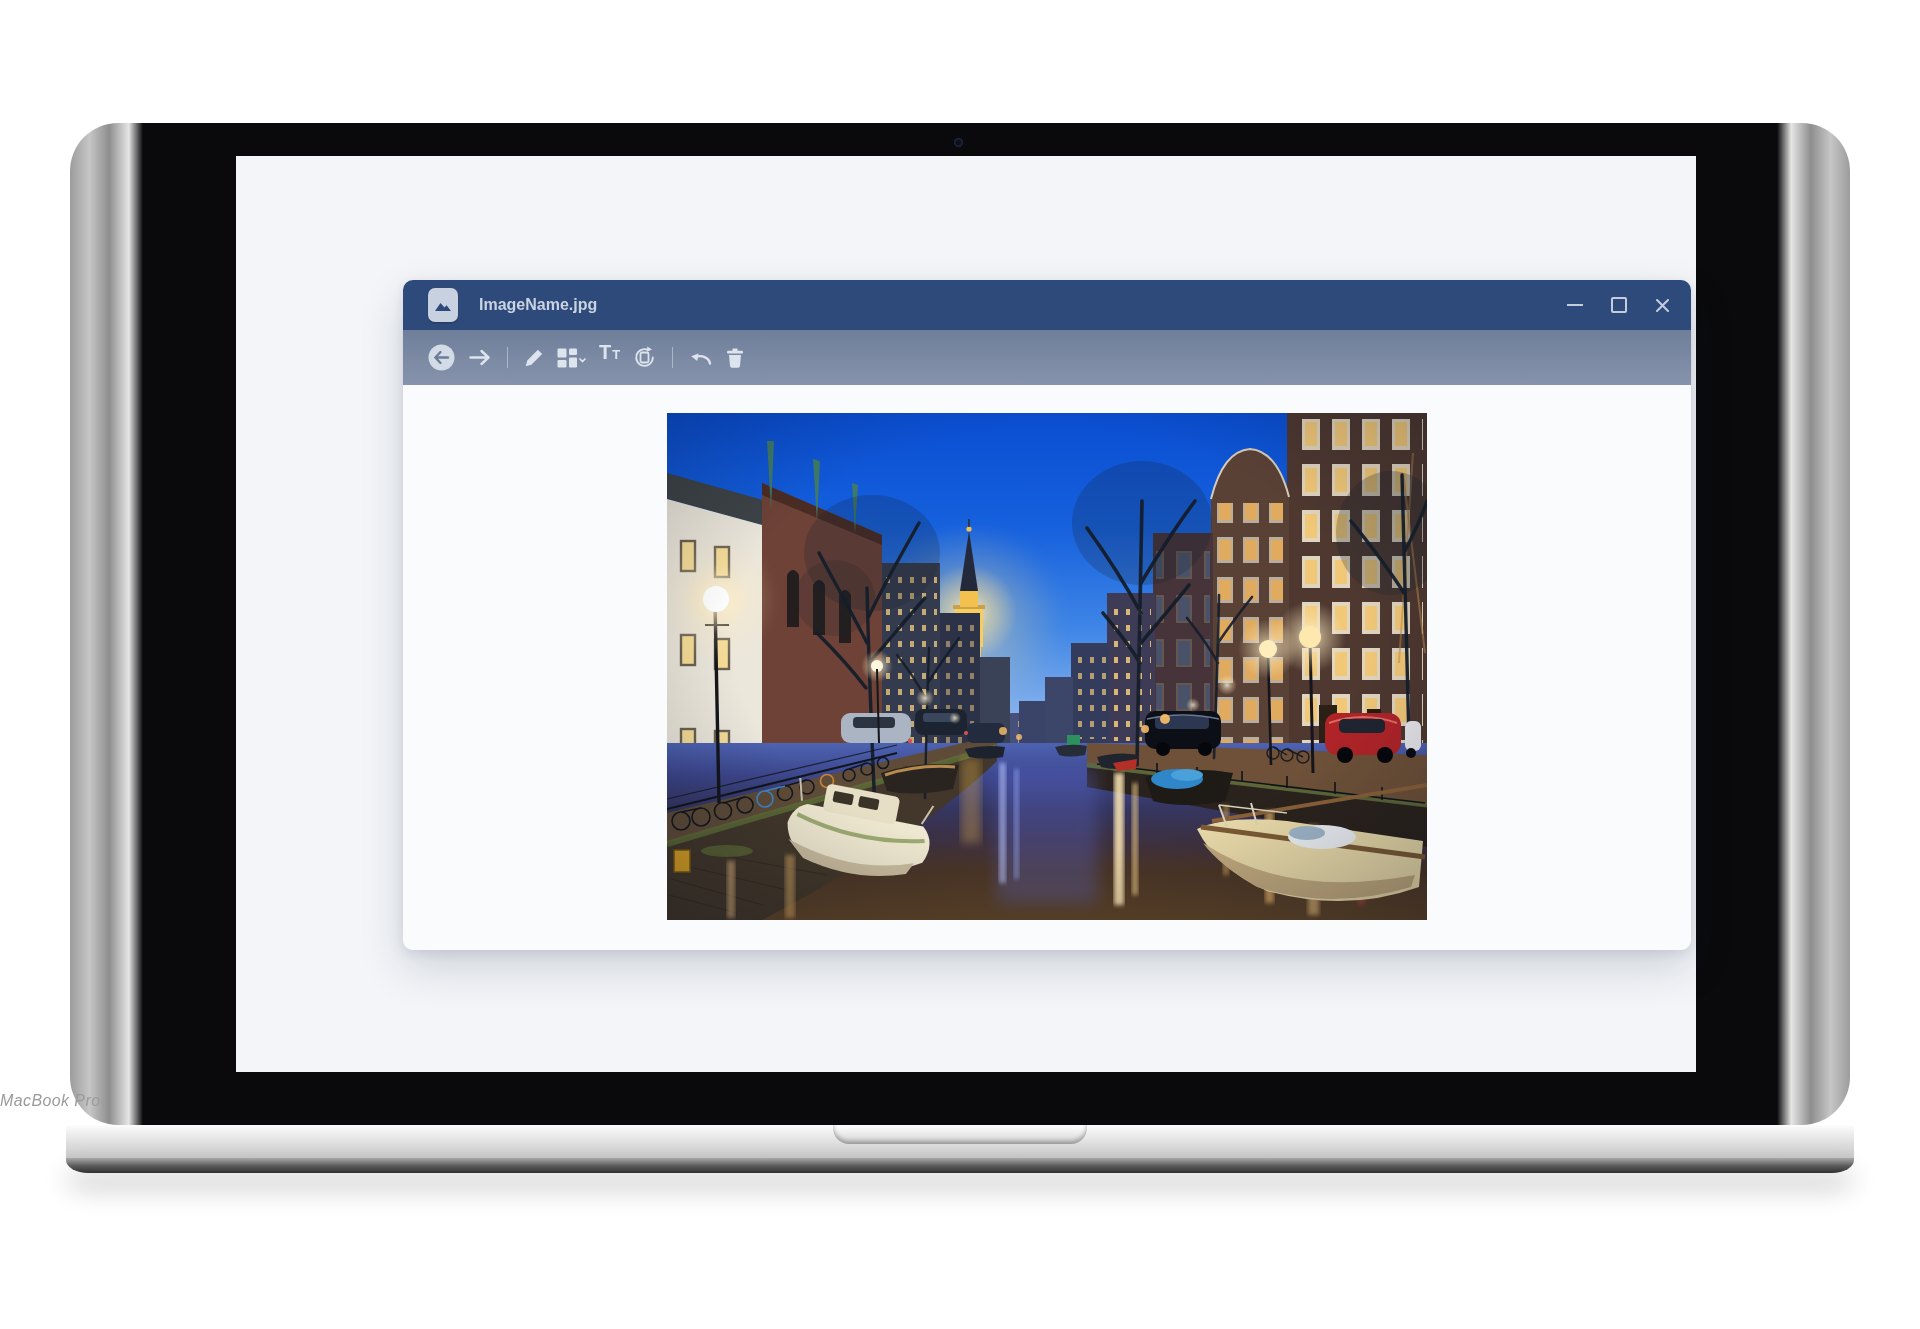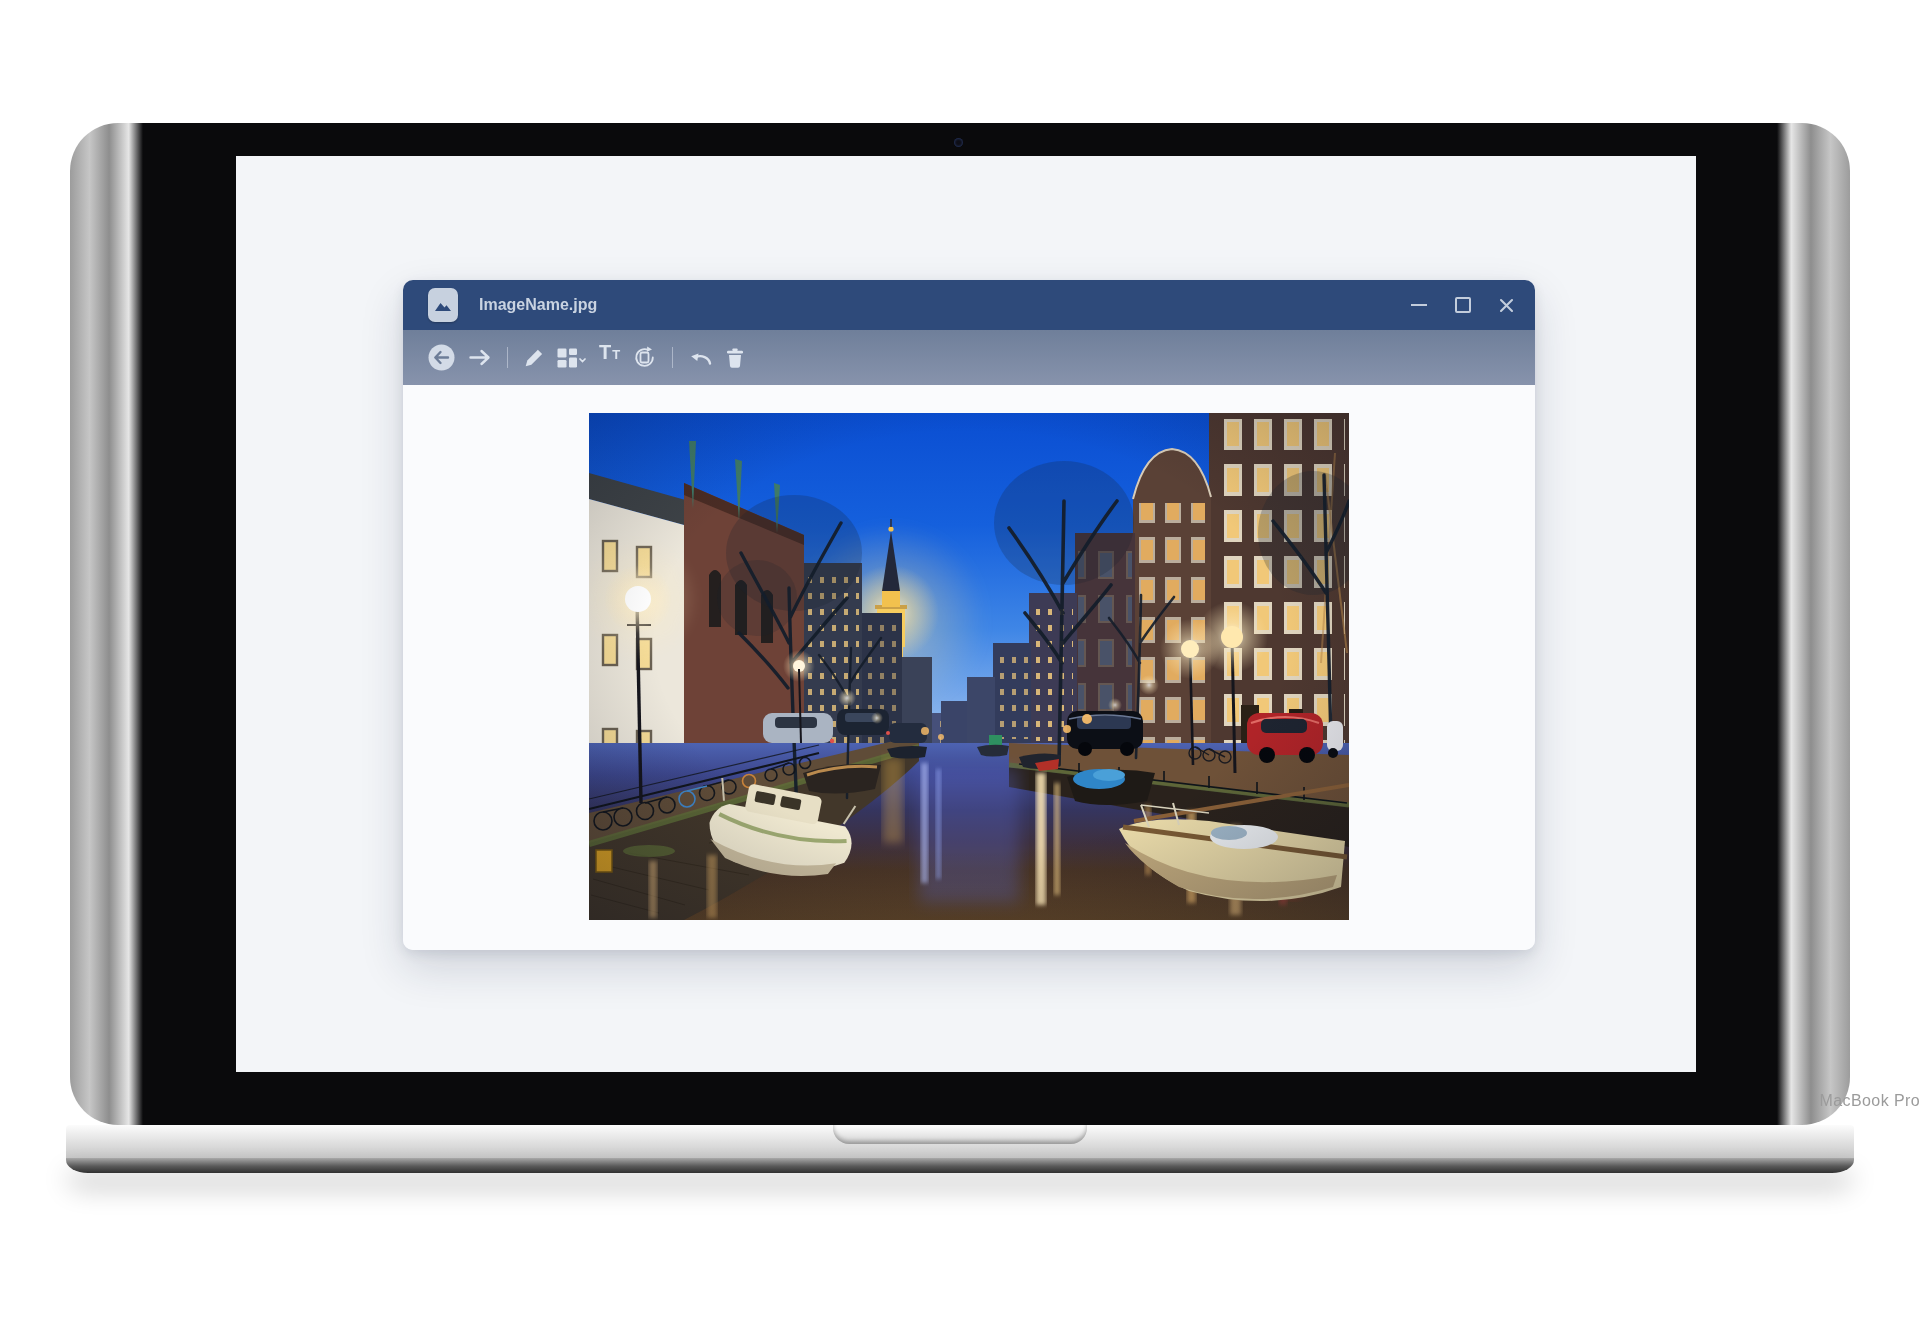--- a/index.html
+++ b/index.html
@@ -10,34 +10,34 @@
   .lid{position:absolute;left:70px;top:123px;width:1780px;height:1002px;border-radius:48px;
        background:linear-gradient(to right,
          #9c9c9c 0%,#c6c6c6 1.1%,#8e8e8e 2.2%,#e6e6e6 3.3%,
          #0a0a0c 4.1%,#0a0a0c 95.9%,
          #e6e6e6 96.7%,#8e8e8e 97.8%,#c6c6c6 98.9%,#9c9c9c 100%);}
   .screen{position:absolute;left:236px;top:156px;width:1460px;height:916px;
           background:var(--screen-bg,#f3f5f8);}
   .webcam{position:absolute;left:954px;top:138px;width:9px;height:9px;border-radius:50%;
           background:#0e0e16;box-shadow:inset 0 0 2px 1px #233055;}
   .brand{position:absolute;left:0;width:100%;top:1087px;height:28px;line-height:28px;
-         text-align:right;color:var(--brand-text,#9b9b9b);font-size:16px;letter-spacing:.4px;}
+         text-align:left;color:var(--brand-text,#9b9b9b);font-size:16px;letter-spacing:.4px;font-style:italic;}
   .base{position:absolute;left:66px;top:1125px;width:1788px;height:33px;
         background:linear-gradient(#fcfcfc,#e4e4e4 45%,#c7c7c7);
         border-radius:4px 4px 0 0;}
   .base-edge{position:absolute;left:66px;top:1158px;width:1788px;height:15px;
         background:linear-gradient(#a8a8a8,#595959 55%,#303030);
         border-radius:0 0 22px 22px / 0 0 13px 13px;
         box-shadow:0 16px 26px rgba(0,0,0,.22);}
   .notch{position:absolute;left:833px;top:1125px;width:254px;height:19px;
         background:linear-gradient(#ffffff,#d2d2d2);
         border-radius:0 0 16px 16px;box-shadow:inset 0 -3px 4px rgba(0,0,0,.28);}
 
   
-  .window{position:absolute;left:403px;top:280px;width:1132px;height:670px;border-radius:10px;
+  .window{position:absolute;left:403px;top:280px;width:1288px;height:670px;border-radius:10px;
           overflow:hidden;box-shadow:0 18px 44px rgba(25,38,70,.16),0 4px 12px rgba(25,38,70,.10);}
   .titlebar{height:50px;background:var(--titlebar-bg,#2e4a7a);display:flex;align-items:center;
             padding-left:25px;box-sizing:border-box;}
   .app-icon{width:30px;height:34px;border-radius:7px;background:#c7d1df;
             display:flex;align-items:center;justify-content:center;flex:0 0 auto;
             box-shadow:0 1px 2px rgba(0,0,0,.25);}
   .title{margin-left:21px;color:var(--titlebar-text,#c9d3e1);font-weight:bold;font-size:16px;}
   .controls{margin-left:auto;display:flex;align-items:center;gap:27px;padding-right:20px;}
   .ctl{display:flex;align-items:center;justify-content:center;width:17px;height:17px;cursor:default;}
   .min-glyph{width:16px;height:2px;background:var(--control-icon,#c3cddc);}

